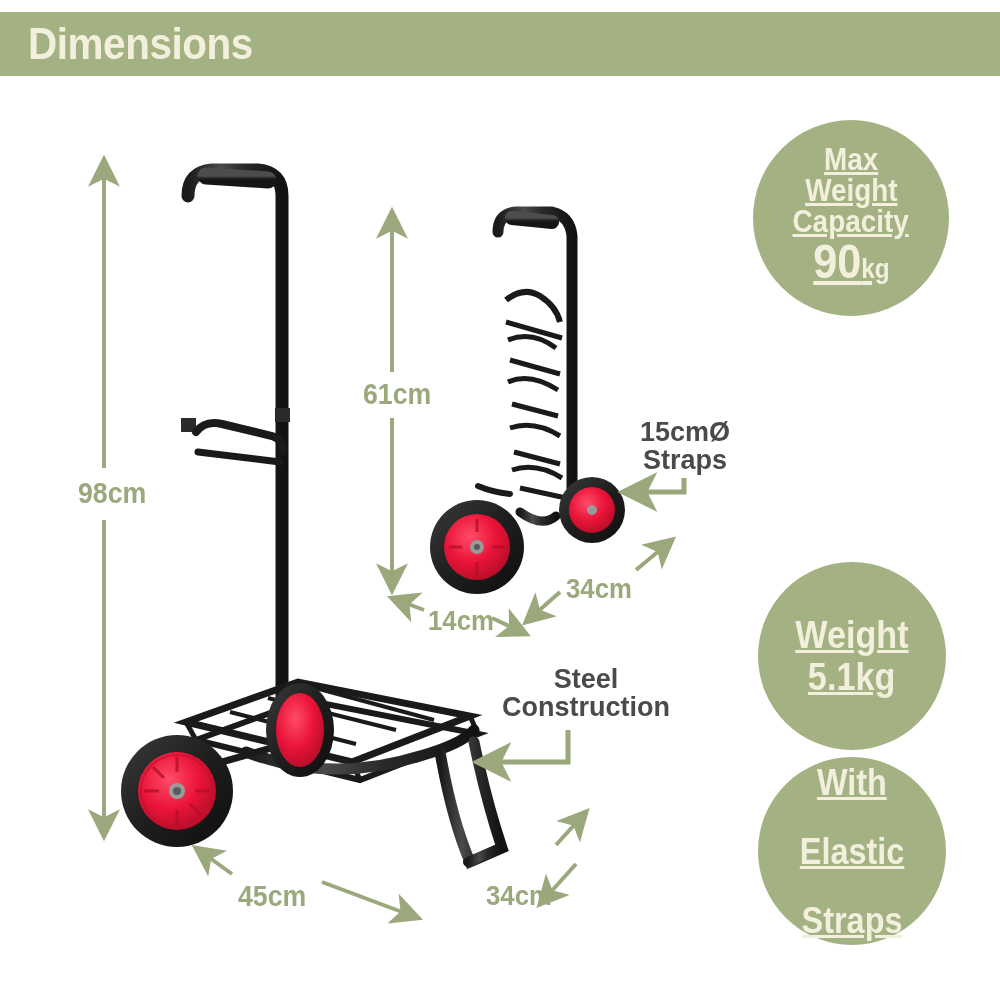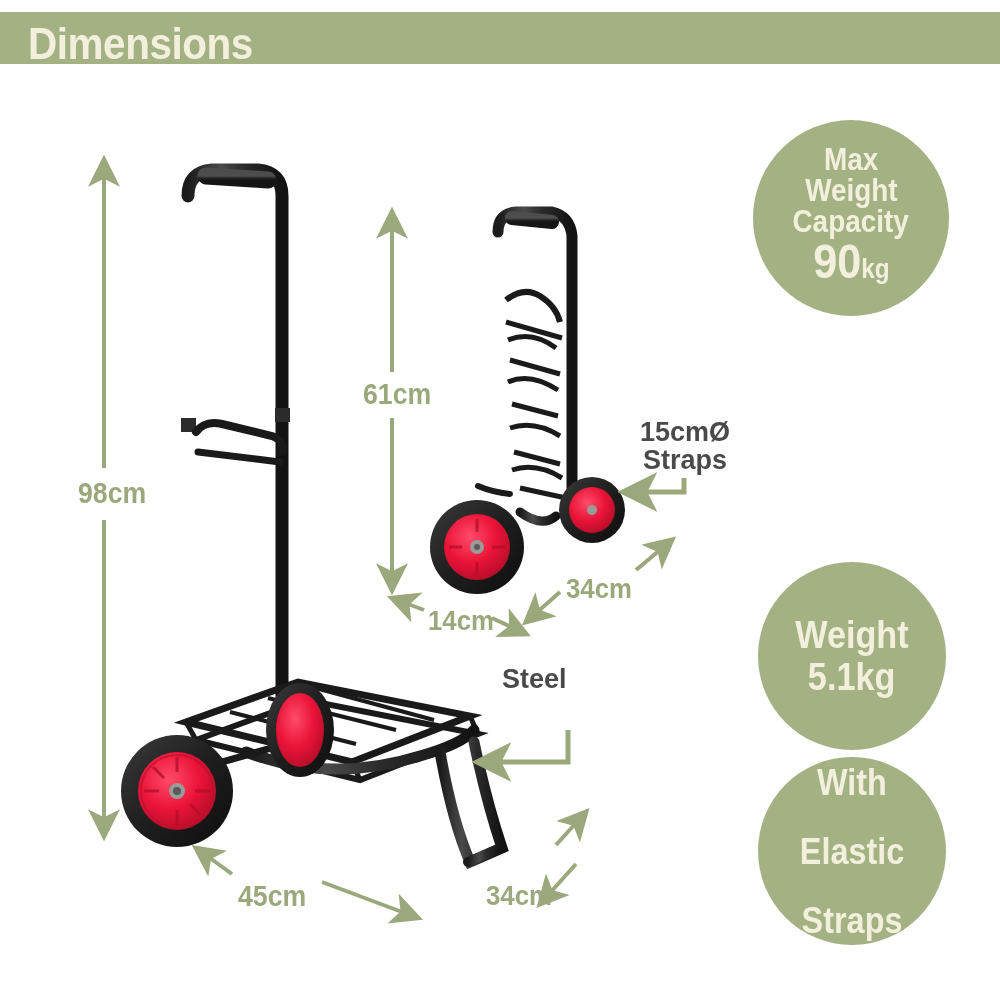--- a/index.html
+++ b/index.html
@@ -18,21 +18,21 @@
     background: #ffffff;
     overflow: hidden;
   }
 
   
   #header-bar {
     position: absolute;
     left: 0;
     top: 12px;
     width: 1000px;
-    height: 52px;
+    height: 64px;
     background: #a3b183;
   }
   #header-title {
     position: absolute;
     left: 28px;
     top: 10px;
     font-family: "Liberation Sans Narrow", "Liberation Sans", sans-serif;
     font-size: 44px;
     font-weight: bold;
     letter-spacing: -0.5px;
@@ -50,20 +50,21 @@
     background: #a3b183;
     color: #f2f0dd;
     display: flex;
     flex-direction: column;
     align-items: center;
     justify-content: center;
     text-align: center;
     font-family: "Liberation Sans Narrow", "Liberation Sans", sans-serif;
     font-weight: bold;
     line-height: 1.0;
+    text-decoration: underline;
   }
   .badge .bline {
     display: block;
     transform: scaleX(0.9);
   }
   #badge-capacity {
     left: 753px;
     top: 120px;
     width: 196px;
     height: 196px;
@@ -326,20 +327,21 @@
   <div class="dim-label" id="label-14">14cm</div>
   <div class="dim-label" id="label-34a">34cm</div>
   <div class="dim-label" id="label-34b">34cm</div>
 
   <div class="callout-label" id="label-wheels">
     <div>15cmØ</div>
     <div>Straps</div>
   </div>
   <div class="callout-label" id="label-steel">
     <div>Steel</div>
+    <div>Construction</div>
   </div>
 
   <div class="badge" id="badge-capacity">
     <span class="bline">Max</span>
     <span class="bline">Weight</span>
     <span class="bline">Capacity</span>
     <span class="bline big"><span>90</span><span class="unit">kg</span></span>
   </div>
 
   <div class="badge" id="badge-weight">

